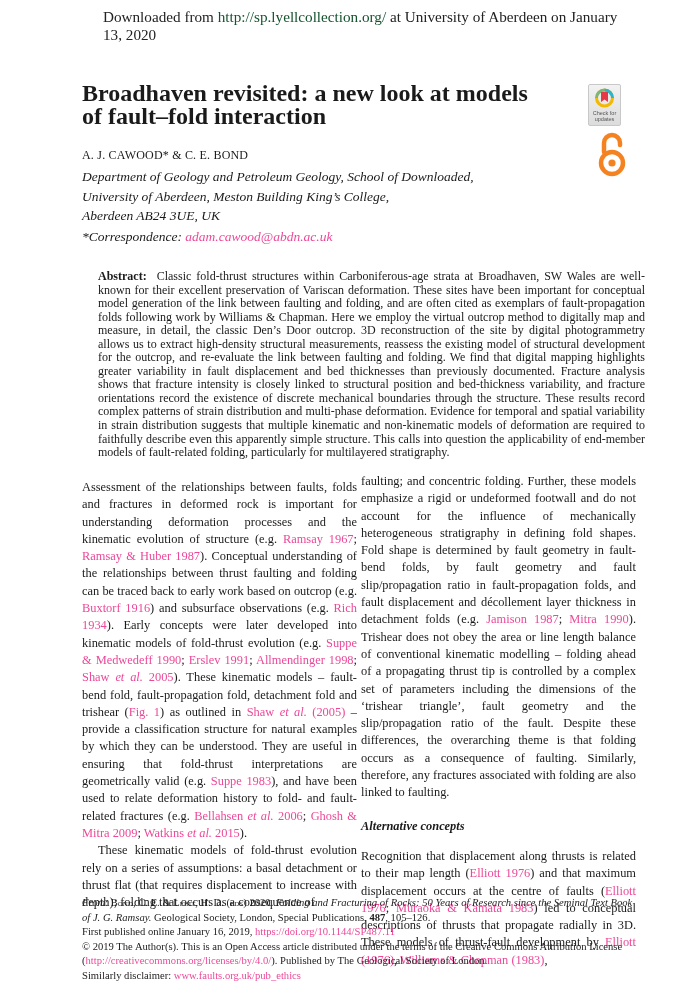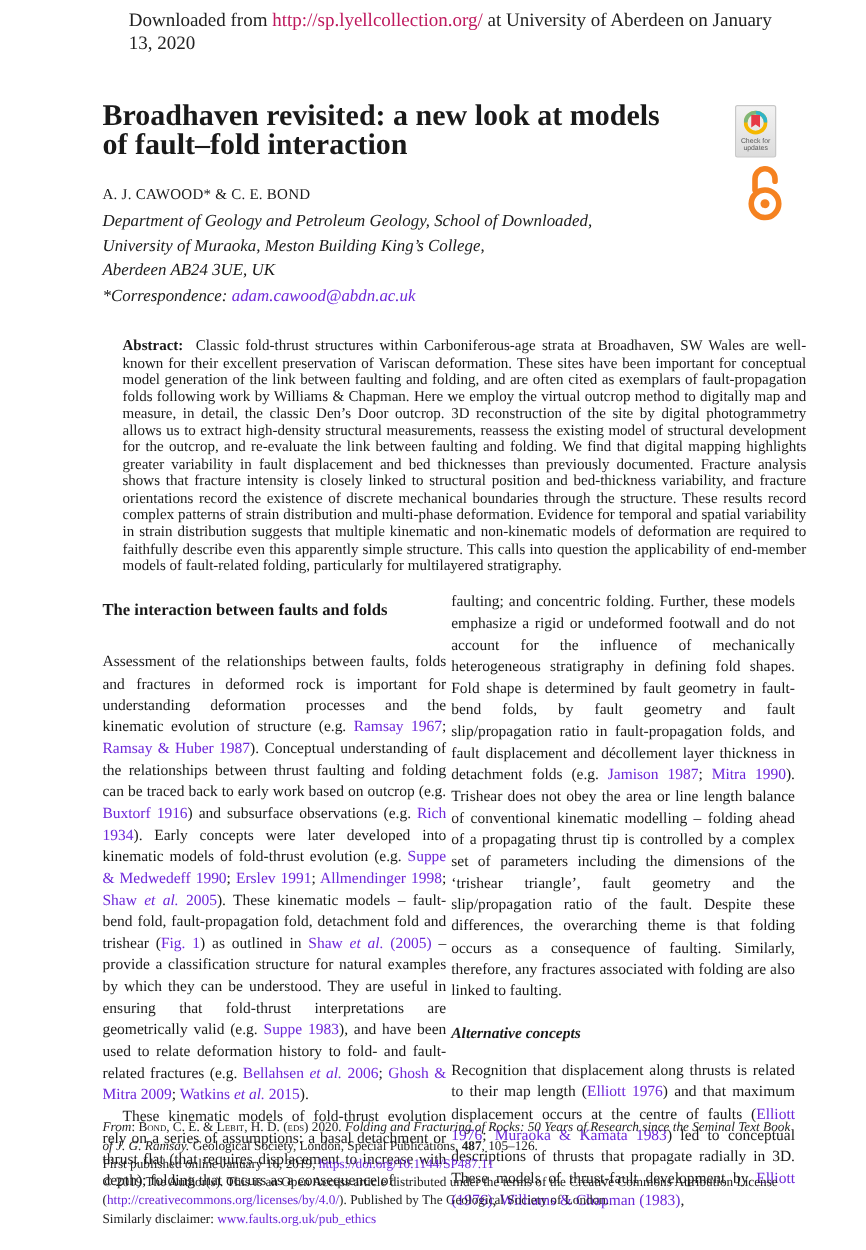--- a/index.html
+++ b/index.html
@@ -1,20 +1,20 @@
 <!DOCTYPE html>
 <html><head>
 <meta charset="utf-8">
 <style>
   html, body { margin:0; padding:0; background:#ffffff; }
   body { width:693px; height:1000px; position:relative; overflow:hidden;
          font-family:"Liberation Serif", "DejaVu Serif", serif; color:#1a1a1a; }
-  a, .link { color:#6d28d9; text-decoration:none; }
+  a, .link { color:#ec4899; text-decoration:none; }
   .dl { position:absolute; left:103px; top:8px; width:520px; font-size:15.2px; line-height:18px; color:#222; }
-  .dl .link { color:#be185d; }
+  .dl .link { color:#14532d; }
   .title { position:absolute; left:82px; top:82px; width:470px; font-size:24px; font-weight:bold; line-height:23px; margin:0; }
   .crossmark { position:absolute; left:588px; top:84px; width:31px; height:40px; border:1px solid #c8c8c8; background:linear-gradient(#f2f2f2,#dcdcdc); border-radius:2px; }
   .crossmark svg { position:absolute; left:6px; top:3px; }
   .crossmark .cm-text { position:absolute; left:0; top:25px; width:31px; text-align:center; font-family:"Liberation Sans", sans-serif; font-size:5.5px; line-height:6px; color:#555; }
   .oa { position:absolute; left:596px; top:132px; }
   .authors { position:absolute; left:82px; top:148px; font-size:12px; letter-spacing:0.2px; }
   .affil { position:absolute; left:82px; top:167px; width:450px; font-size:13.5px; font-style:italic; line-height:19.5px; }
   .corr { position:absolute; left:82px; top:229px; font-size:13.5px; font-style:italic; }
   .abstract { position:absolute; left:82px; top:254px; width:547px; font-size:12px; line-height:13.55px; text-align:justify; margin:16px; }
   .abstract b { font-weight:bold; }
@@ -53,34 +53,33 @@
     <path d="M8 20 V11 A8 8 0 0 1 24 11 V13" fill="none" stroke="#f58220" stroke-width="4.5" stroke-linecap="round"></path>
     <circle cx="16" cy="31" r="11" fill="none" stroke="#f58220" stroke-width="4.5"></circle>
     <circle cx="16" cy="31" r="3.6" fill="#f58220"></circle>
   </svg>
 </div>
 
 <div class="authors">A. J. CAWOOD* &amp; C. E. BOND</div>
 
 <div class="affil">
   <div>Department of Geology and Petroleum Geology, School of Downloaded,</div>
-  <div>University of Muraoka, Meston Building King’s College,</div>
+  <div>University of Aberdeen, Meston Building King’s College,</div>
   <div>Aberdeen AB24 3UE, UK</div>
 </div>
 
 <div class="corr">
   <span>*Correspondence: </span><a class="link">adam.cawood@abdn.ac.uk</a>
 </div>
 
 <p class="abstract">
   <b>Abstract:</b>&nbsp; <span>Classic fold-thrust structures within Carboniferous-age strata at Broadhaven, SW Wales are well-known for their excellent preservation of Variscan deformation. These sites have been important for conceptual model generation of the link between faulting and folding, and are often cited as exemplars of fault-propagation folds following work by Williams &amp; Chapman. Here we employ the virtual outcrop method to digitally map and measure, in detail, the classic Den’s Door outcrop. 3D reconstruction of the site by digital photogrammetry allows us to extract high-density structural measurements, reassess the existing model of structural development for the outcrop, and re-evaluate the link between faulting and folding. We find that digital mapping highlights greater variability in fault displacement and bed thicknesses than previously documented. Fracture analysis shows that fracture intensity is closely linked to structural position and bed-thickness variability, and fracture orientations record the existence of discrete mechanical boundaries through the structure. These results record complex patterns of strain distribution and multi-phase deformation. Evidence for temporal and spatial variability in strain distribution suggests that multiple kinematic and non-kinematic models of deformation are required to faithfully describe even this apparently simple structure. This calls into question the applicability of end-member models of fault-related folding, particularly for multilayered stratigraphy.</span>
 </p>
 
 <div class="col left">
-  <h2 class="sec-h">The interaction between faults and folds</h2>
   <p>Assessment of the relationships between faults, folds and fractures in deformed rock is important for understanding deformation processes and the kinematic evolution of structure (e.g. <a class="link">Ramsay 1967</a>; <a class="link">Ramsay &amp; Huber 1987</a>). Conceptual understanding of the relationships between thrust faulting and folding can be traced back to early work based on outcrop (e.g. <a class="link">Buxtorf 1916</a>) and subsurface observations (e.g. <a class="link">Rich 1934</a>). Early concepts were later developed into kinematic models of fold-thrust evolution (e.g. <a class="link">Suppe &amp; Medwedeff 1990</a>; <a class="link">Erslev 1991</a>; <a class="link">Allmendinger 1998</a>; <a class="link">Shaw <i>et al.</i> 2005</a>). These kinematic models – fault-bend fold, fault-propagation fold, detachment fold and trishear (<a class="link">Fig. 1</a>) as outlined in <a class="link">Shaw <i>et al.</i> (2005)</a> – provide a classification structure for natural examples by which they can be understood. They are useful in ensuring that fold-thrust interpretations are geometrically valid (e.g. <a class="link">Suppe 1983</a>), and have been used to relate deformation history to fold- and fault-related fractures (e.g. <a class="link">Bellahsen <i>et al.</i> 2006</a>; <a class="link">Ghosh &amp; Mitra 2009</a>; <a class="link">Watkins <i>et al.</i> 2015</a>).</p>
   <p class="indent">These kinematic models of fold-thrust evolution rely on a series of assumptions: a basal detachment or thrust flat (that requires displacement to increase with depth); folding that occurs as a consequence of</p>
 </div>
 
 <div class="col right">
   <p>faulting; and concentric folding. Further, these models emphasize a rigid or undeformed footwall and do not account for the influence of mechanically heterogeneous stratigraphy in defining fold shapes. Fold shape is determined by fault geometry in fault-bend folds, by fault geometry and fault slip/propagation ratio in fault-propagation folds, and fault displacement and décollement layer thickness in detachment folds (e.g. <a class="link">Jamison 1987</a>; <a class="link">Mitra 1990</a>). Trishear does not obey the area or line length balance of conventional kinematic modelling – folding ahead of a propagating thrust tip is controlled by a complex set of parameters including the dimensions of the ‘trishear triangle’, fault geometry and the slip/propagation ratio of the fault. Despite these differences, the overarching theme is that folding occurs as a consequence of faulting. Similarly, therefore, any fractures associated with folding are also linked to faulting.</p>
   <h3 class="sub-h">Alternative concepts</h3>
   <p>Recognition that displacement along thrusts is related to their map length (<a class="link">Elliott 1976</a>) and that maximum displacement occurs at the centre of faults (<a class="link">Elliott 1976</a>; <a class="link">Muraoka &amp; Kamata 1983</a>) led to conceptual descriptions of thrusts that propagate radially in 3D. These models of thrust-fault development by <a class="link">Elliott (1976)</a>, <a class="link">Williams &amp; Chapman (1983)</a>,</p>
 </div>
 

